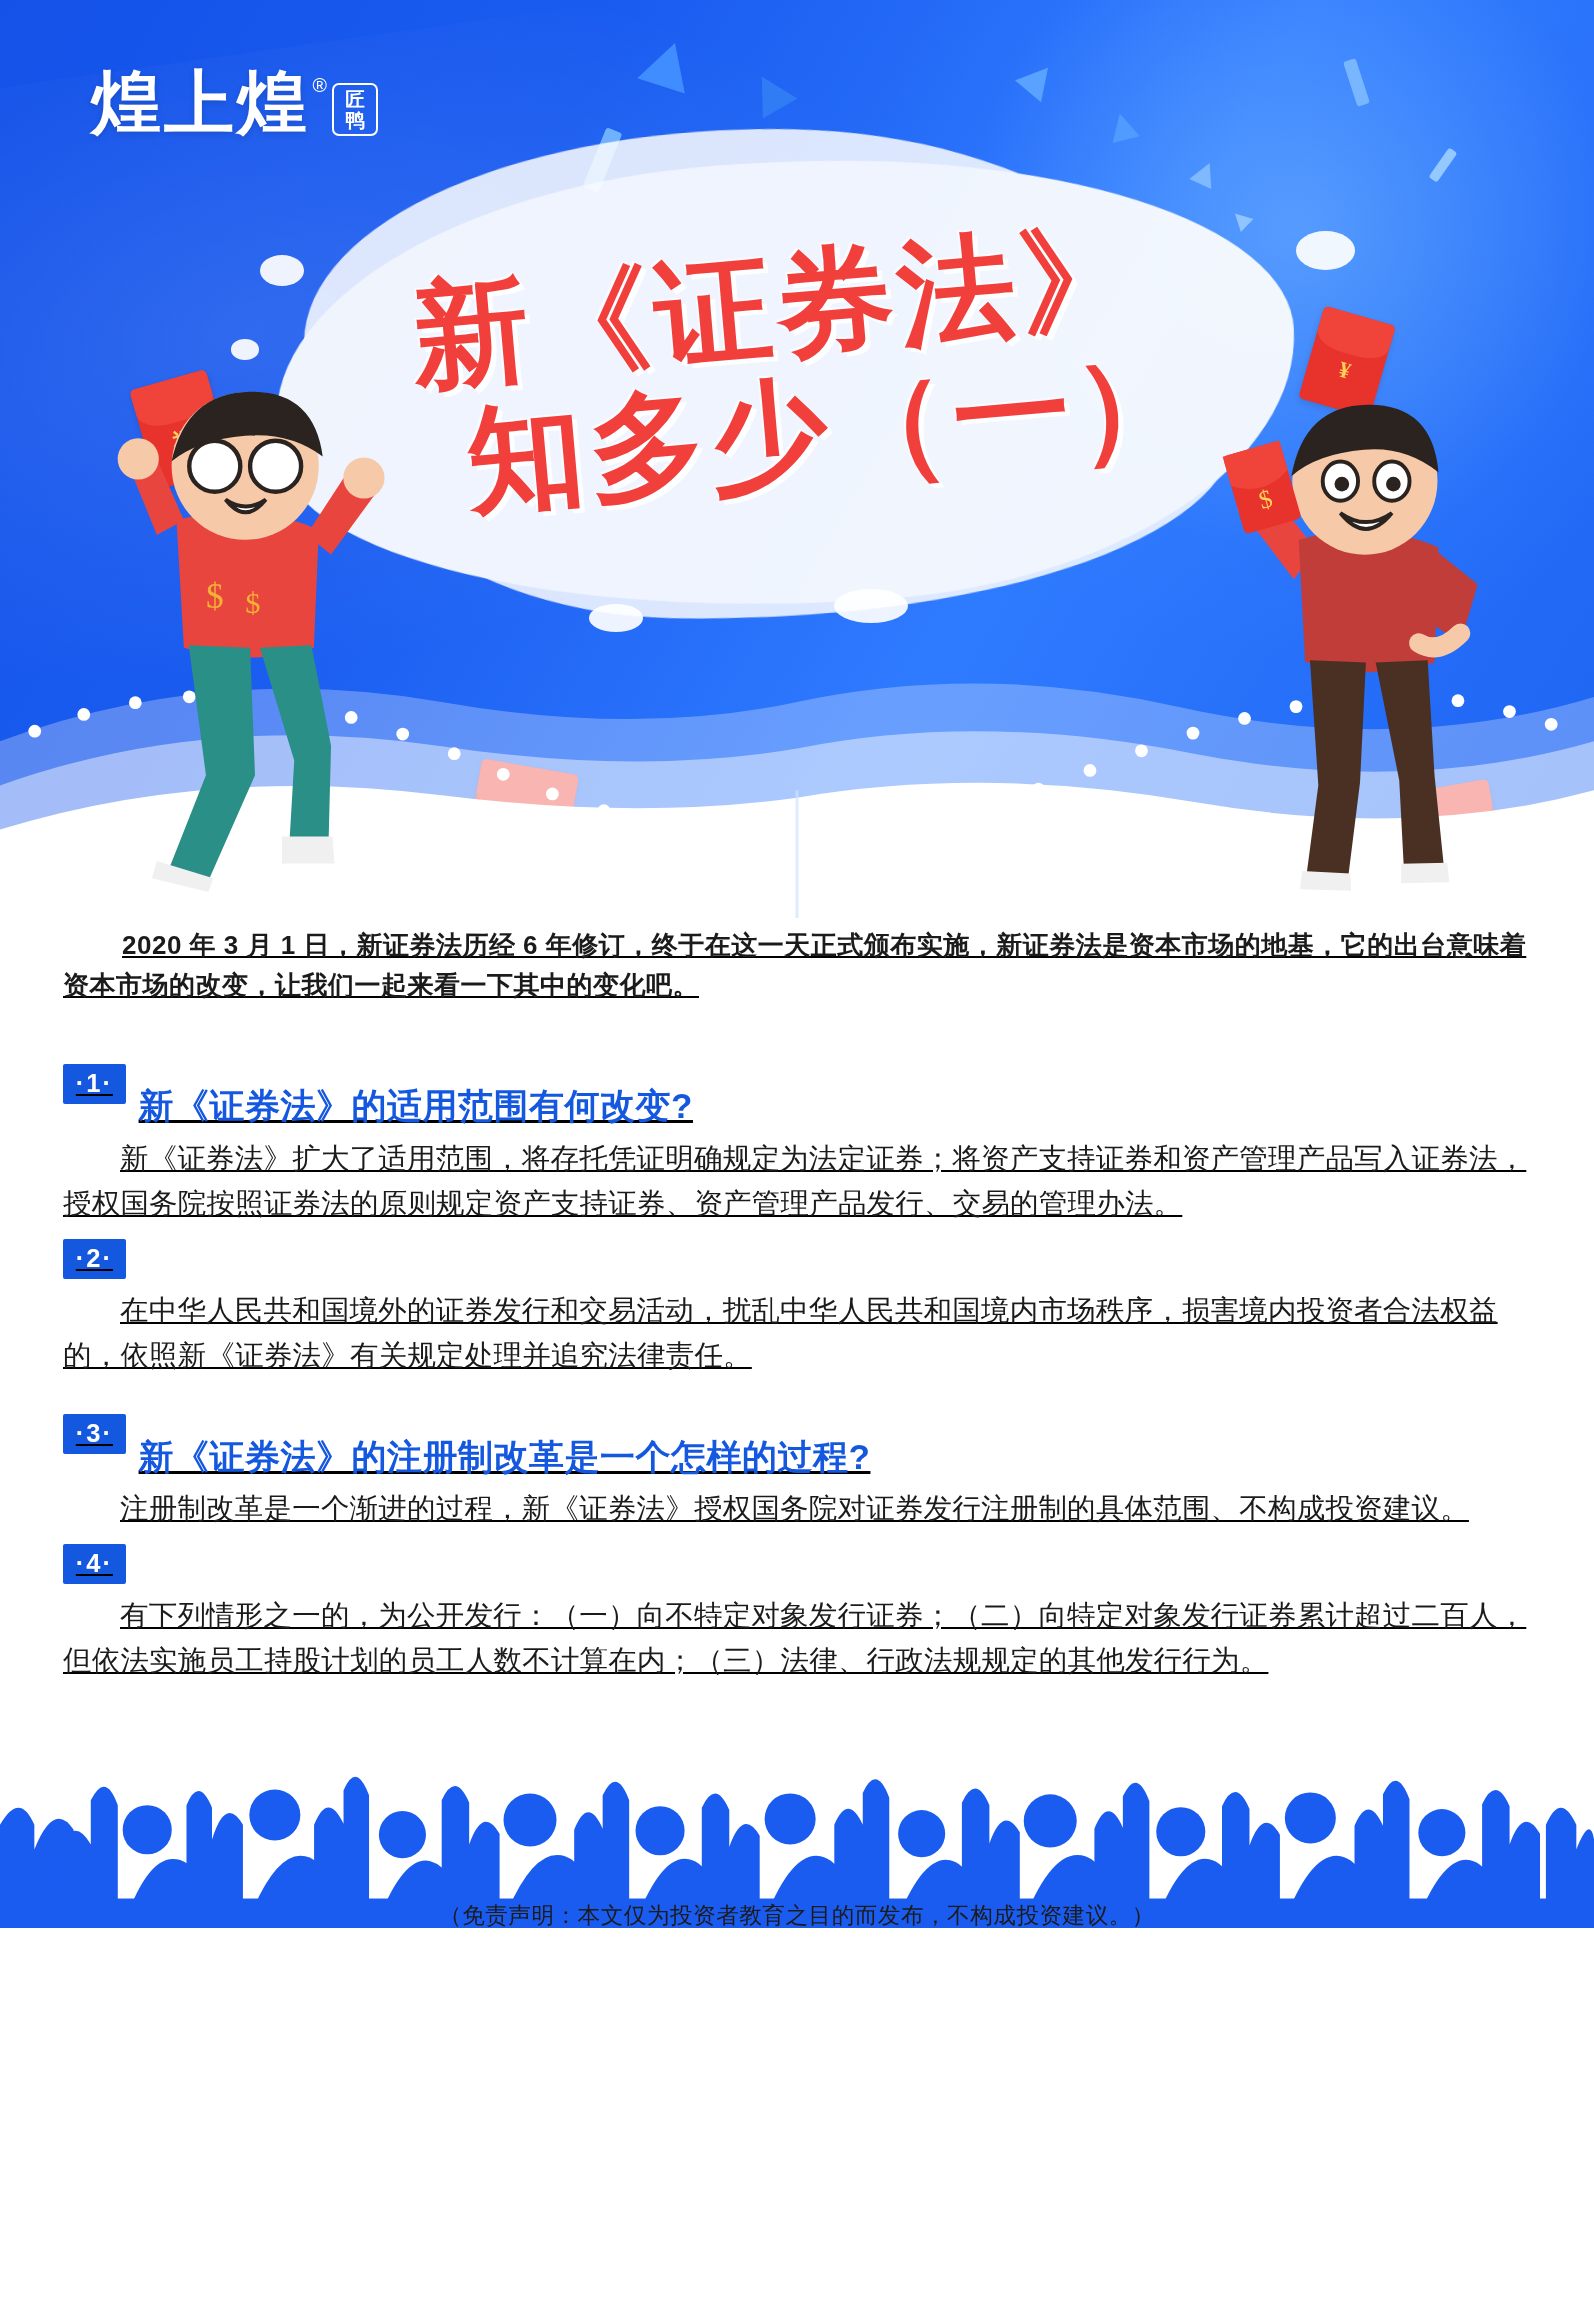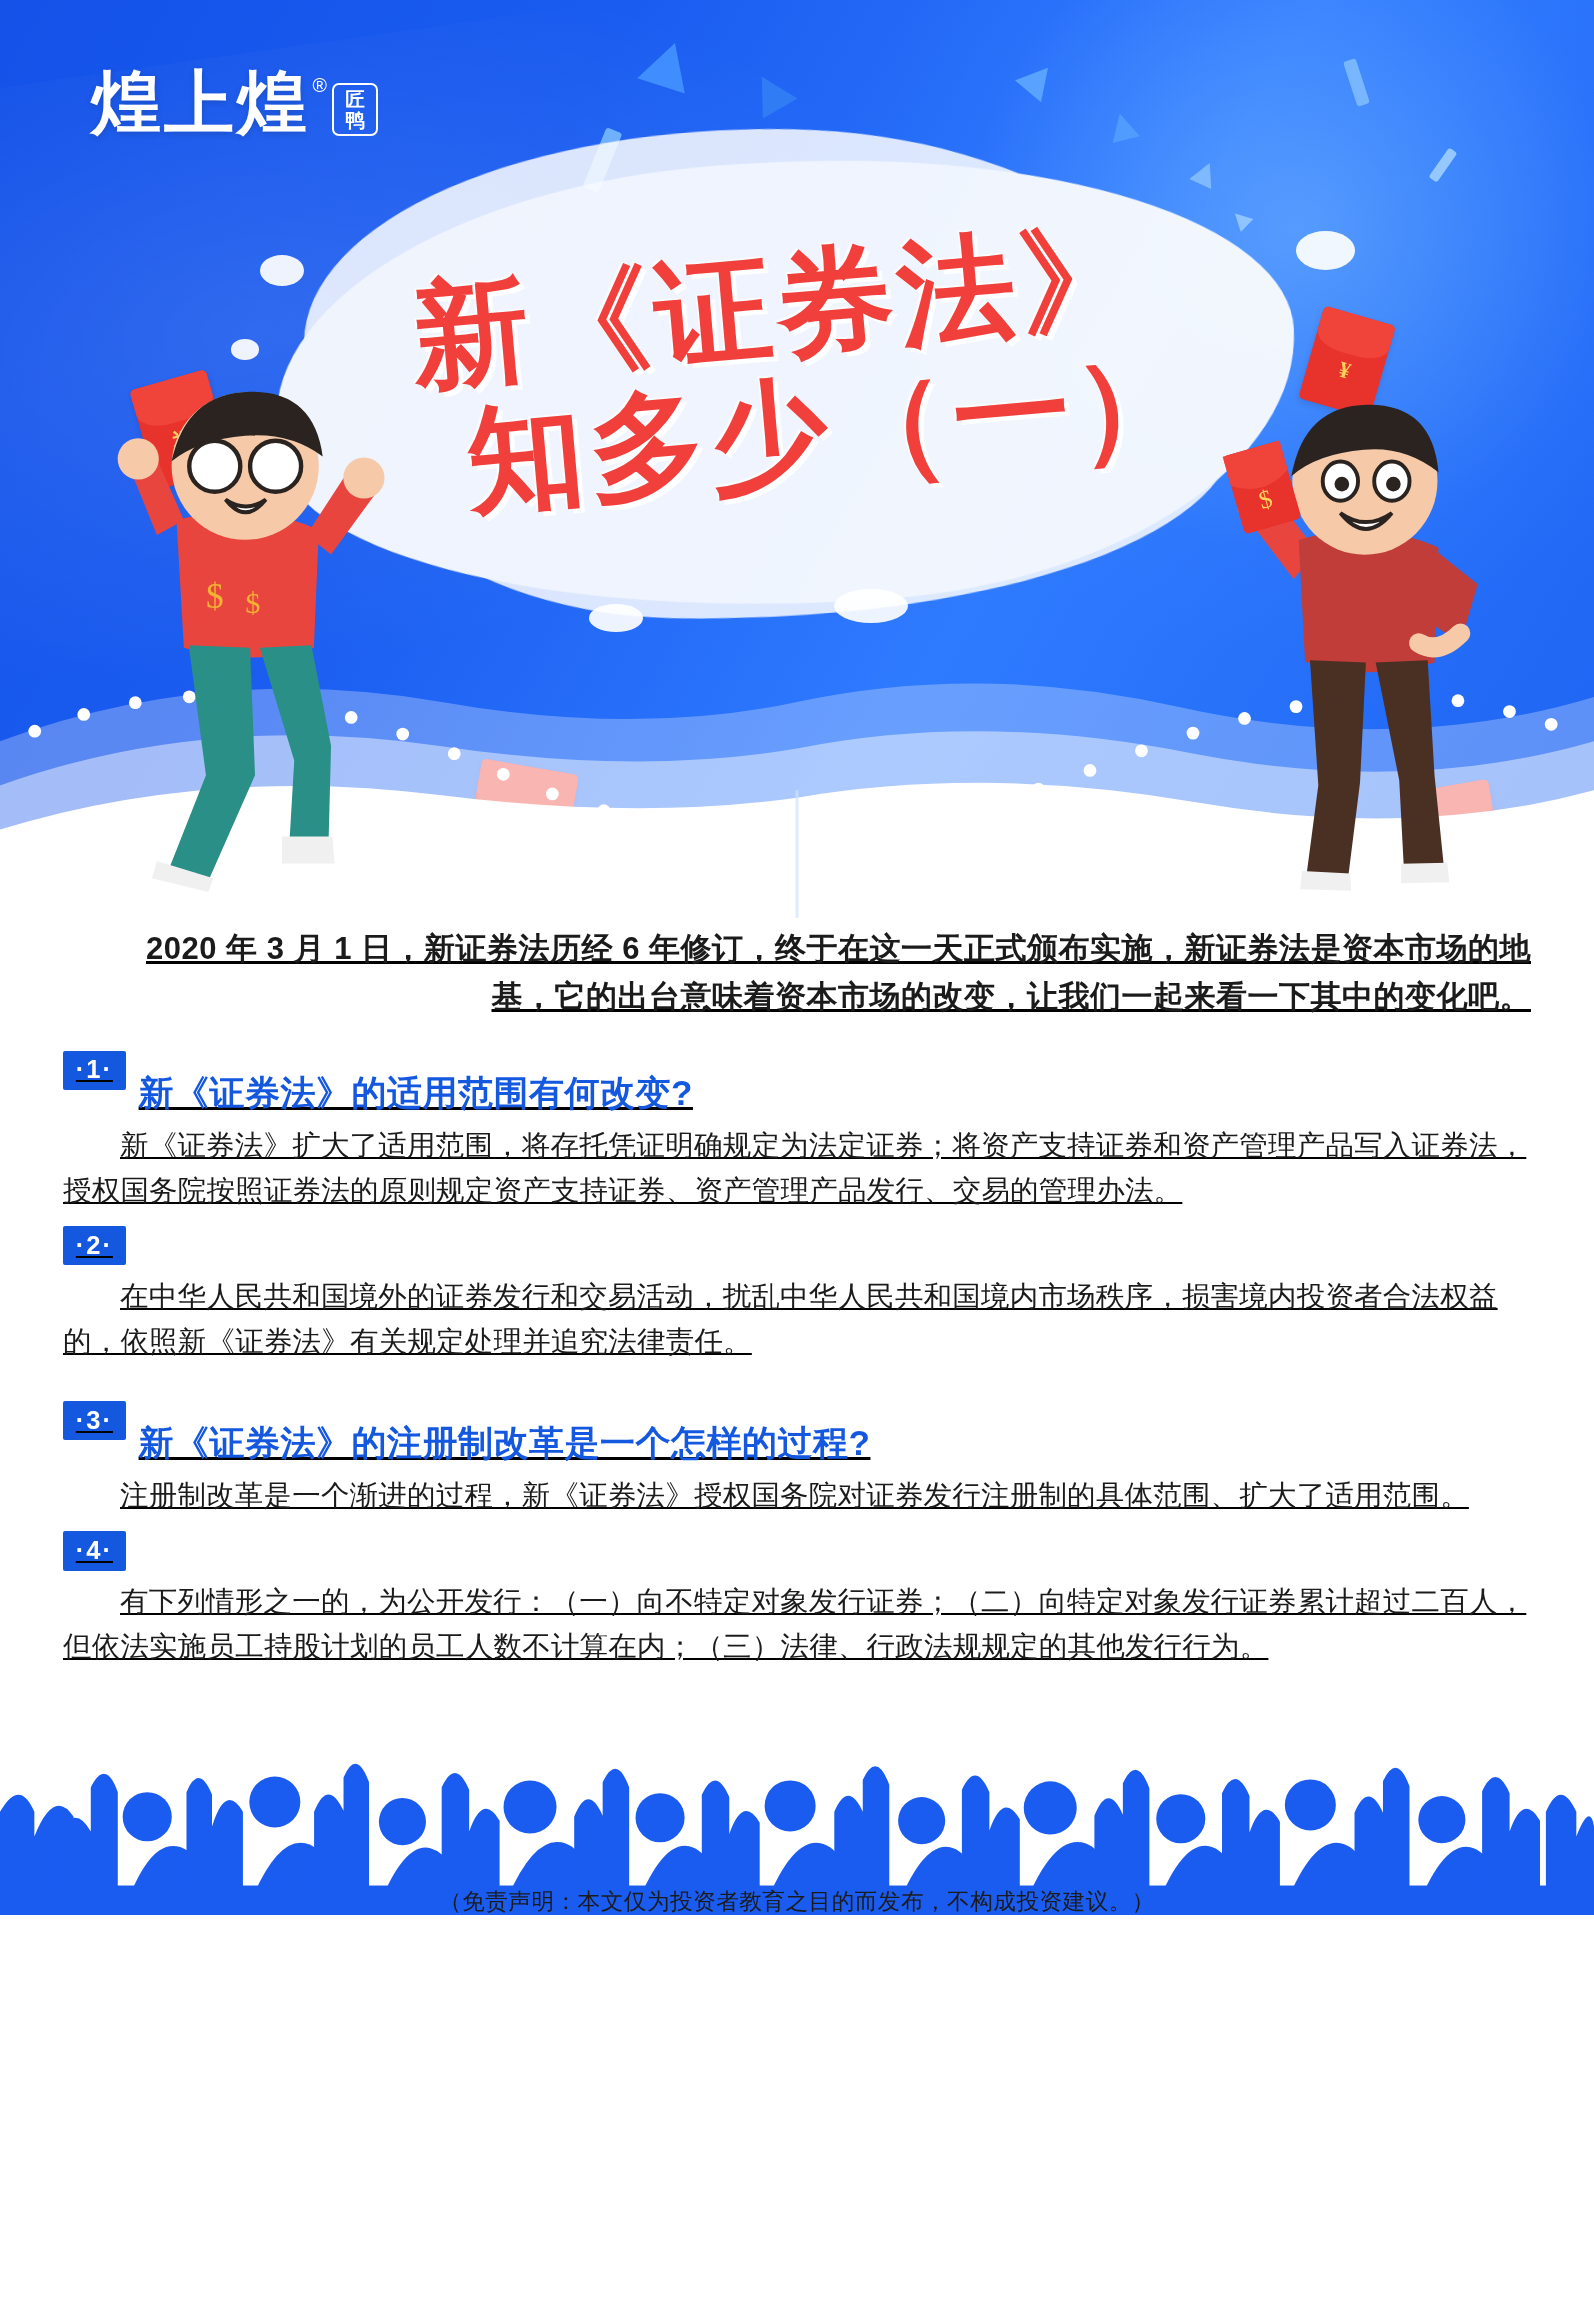--- a/index.html
+++ b/index.html
@@ -182,28 +182,27 @@
 
   
   .content {
     position: relative;
     padding: 0 63px;
     margin-top: 6.9px;
     z-index: 20;
   }
   .intro {
     font-family: "Liberation Sans", sans-serif;
-    font-size: 31px;
+    font-size: 26px;
     font-weight: bold;
     line-height: 1.55;
     color: #1b1b1b;
     text-indent: 59px;
     letter-spacing: 0.5px;
-    margin-bottom: 6px;
-    text-align: right;
+    margin-bottom: 35px;
   }
 
   .qa { margin-bottom: 12.8px; }
   .q-head {
     display: flex;
     align-items: center;
     gap: 12.8px;
     margin-bottom: 8.8px;
   }
   .q-num {
@@ -432,21 +431,21 @@
         <span class="q-num">·2·</span>
       </div>
       <p class="q-body">在中华人民共和国境外的证券发行和交易活动，扰乱中华人民共和国境内市场秩序，损害境内投资者合法权益的，依照新《证券法》有关规定处理并追究法律责任。</p>
     </div>
 
     <div class="qa">
       <div class="q-head">
         <span class="q-num">·3·</span>
         <span class="q-text">新《证券法》的注册制改革是一个怎样的过程?</span>
       </div>
-      <p class="q-body">注册制改革是一个渐进的过程，新《证券法》授权国务院对证券发行注册制的具体范围、扩大了适用范围。</p>
+      <p class="q-body">注册制改革是一个渐进的过程，新《证券法》授权国务院对证券发行注册制的具体范围、不构成投资建议。</p>
     </div>
 
     <div class="qa">
       <div class="q-head">
         <span class="q-num">·4·</span>
       </div>
       <p class="q-body">有下列情形之一的，为公开发行：（一）向不特定对象发行证券；（二）向特定对象发行证券累计超过二百人，但依法实施员工持股计划的员工人数不计算在内；（三）法律、行政法规规定的其他发行行为。</p>
     </div>
   </div>
 

